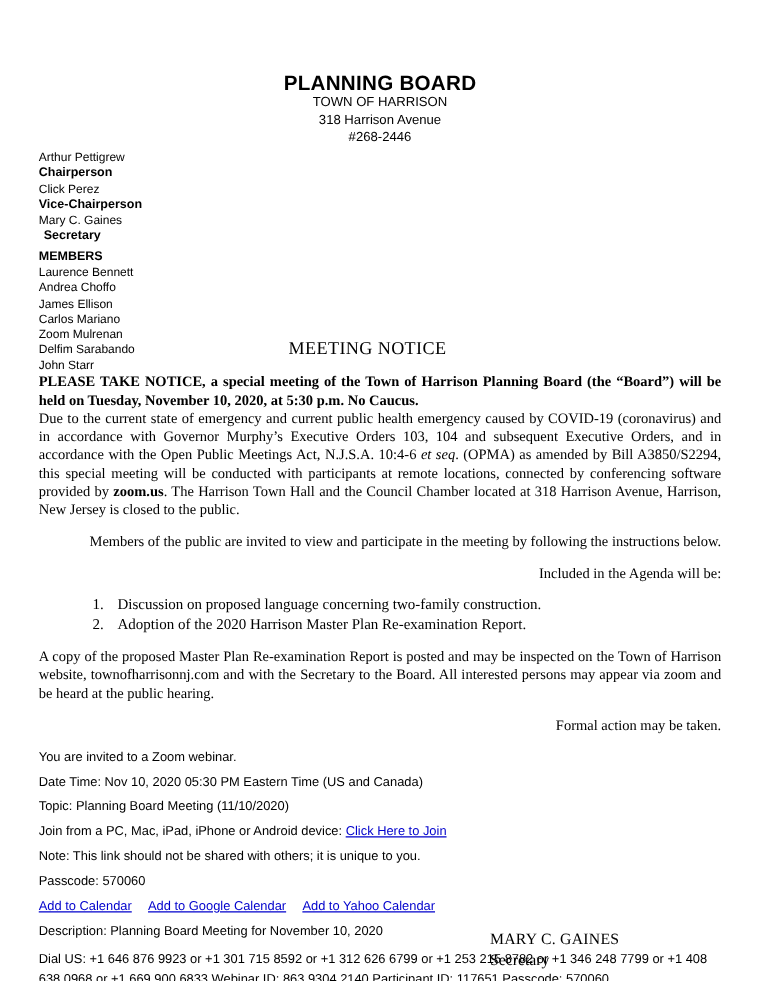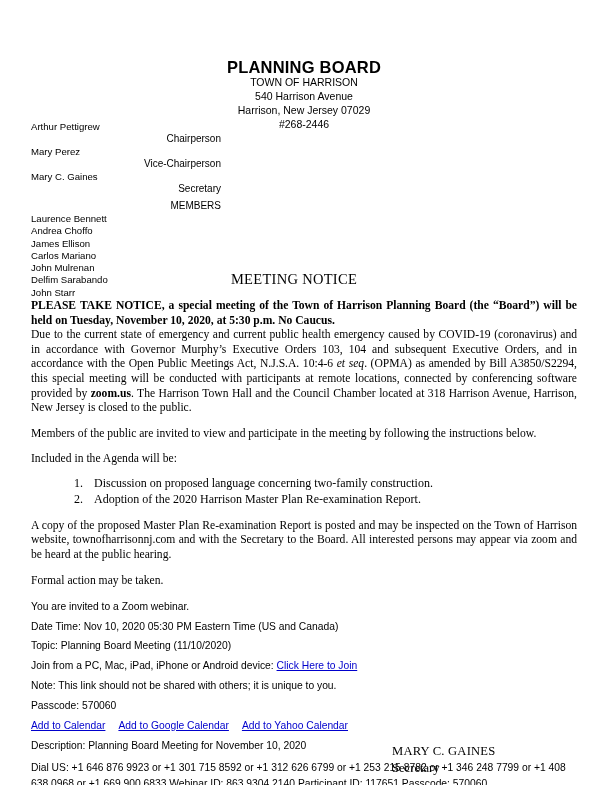--- a/index.html
+++ b/index.html
@@ -46,21 +46,21 @@
   .roster {
     position: absolute;
     left: 31px;
     top: 90px;
     width: 190px;
     font-family: "Liberation Sans", sans-serif;
     font-size: 9.6px;
     line-height: 1.28;
   }
   .roster div { white-space: nowrap; }
-  .roster .b { font-weight: normal; font-size: 10px; text-align: right; }
+  .roster .b { font-weight: bold; font-size: 10px; }
   .roster .gap { height: 4px; }
   .roster .ind { padding-left: 4px; }
 
   
   .notice-title {
     position: absolute;
     left: 0;
     top: 240px;
     width: 588px;
     text-align: center;
@@ -72,21 +72,21 @@
   .body-wrap {
     position: absolute;
     left: 31px;
     top: 268px;
     width: 546px;
   }
   p.bd {
     margin: 0;
     font-size: 11.6px;
     line-height: 1.26;
-    text-align: left;
+    text-align: right;
   }
   p.bd.just { text-align: justify; text-justify: inter-word; }
   .sp { height: 11px; }
   .sp-sm { height: 9px; }
   b { font-weight: bold; }
   i { font-style: italic; }
 
   
   ol.agenda {
     margin: 0;
@@ -127,39 +127,38 @@
   .sig-name { letter-spacing: 0.2px; }
 </style>
 </head>
 <body>
 
 <div class="page">
 
   <div class="letterhead">
     <div class="lh-title">PLANNING BOARD</div>
     <div class="lh-line">TOWN OF HARRISON</div>
-    <div class="lh-line">540 Harrison Avenue</div>
-    <div class="lh-line">Harrison, New Jersey 07029</div>
+    <div class="lh-line">318 Harrison Avenue</div>
     <div class="lh-line">#268-2446</div>
   </div>
 
   <div class="roster">
     <div>Arthur Pettigrew</div>
     <div class="b">Chairperson</div>
-    <div>Mary Perez</div>
+    <div>Click Perez</div>
     <div class="b">Vice-Chairperson</div>
     <div>Mary C. Gaines</div>
     <div class="b ind">Secretary</div>
     <div class="gap"></div>
     <div class="b">MEMBERS</div>
     <div>Laurence Bennett</div>
     <div>Andrea Choffo</div>
     <div>James Ellison</div>
     <div>Carlos Mariano</div>
-    <div>John Mulrenan</div>
+    <div>Zoom Mulrenan</div>
     <div>Delfim Sarabando</div>
     <div>John Starr</div>
   </div>
 
   <div class="notice-title">MEETING NOTICE</div>
 
   <div class="body-wrap">
 
     <p class="bd just"><b>PLEASE TAKE NOTICE, a special meeting of the Town of Harrison Planning Board (the “Board”) will be held on Tuesday, November 10, 2020, at 5:30 p.m.  No Caucus.</b></p>
 

